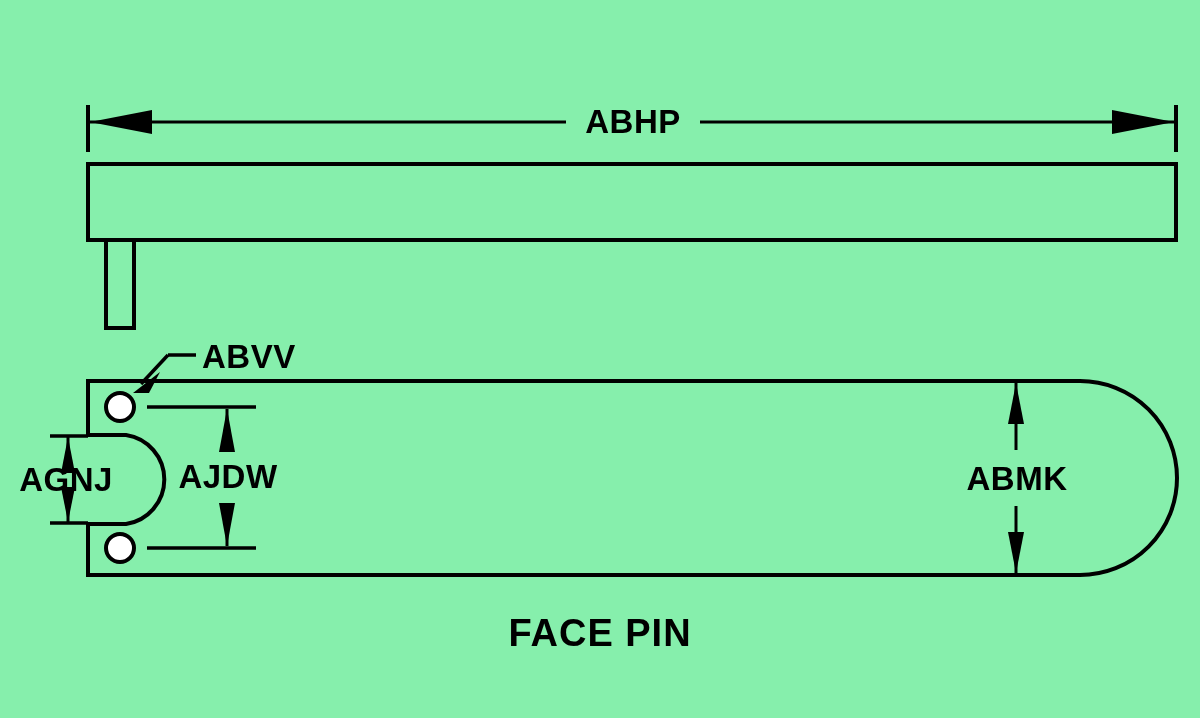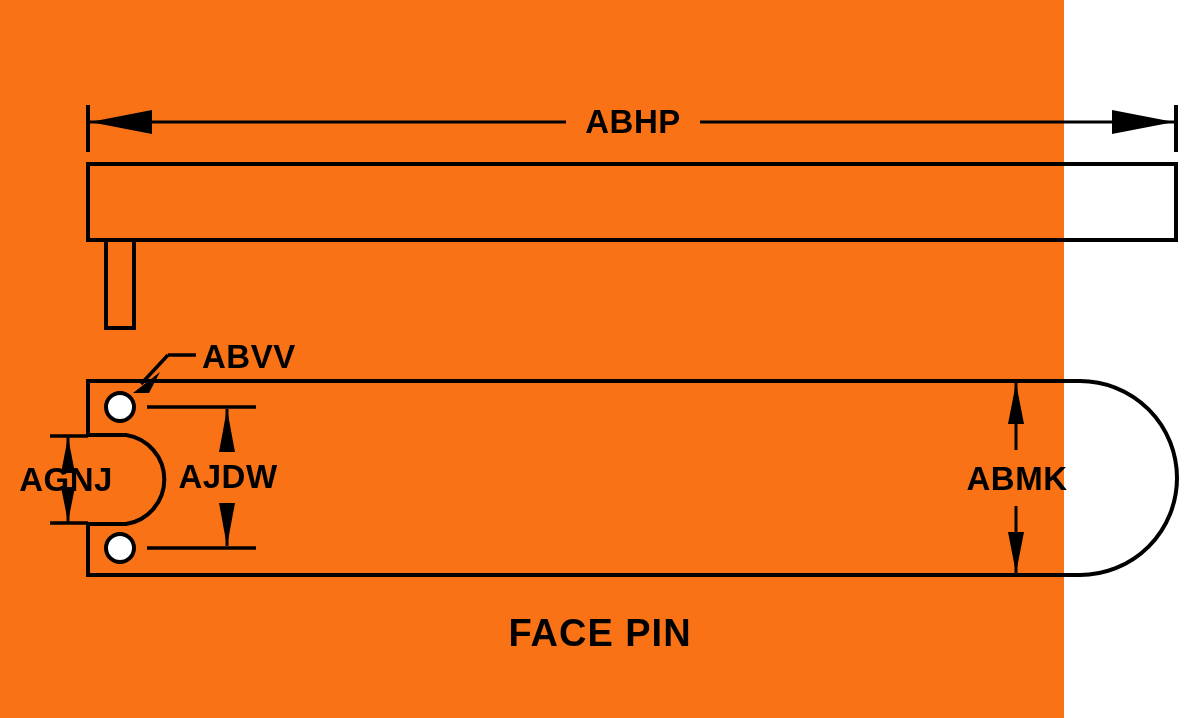--- a/index.html
+++ b/index.html
@@ -9,23 +9,23 @@
     background: #ffffff;
   }
   body {
     width: 1200px;
     height: 718px;
     overflow: hidden;
     font-family: "Liberation Sans", sans-serif;
   }
   #drawing-root {
     position: relative;
-    width: 1064px;
+    width: 1200px;
     height: 718px;
-    background: #f97316;
+    background: #86efac;
   }
   svg#drawing-canvas {
     display: block;
     width: 1200px;
     height: 718px;
   }
   .outline {
     fill: none;
     stroke: #000000;
     stroke-width: 4;

